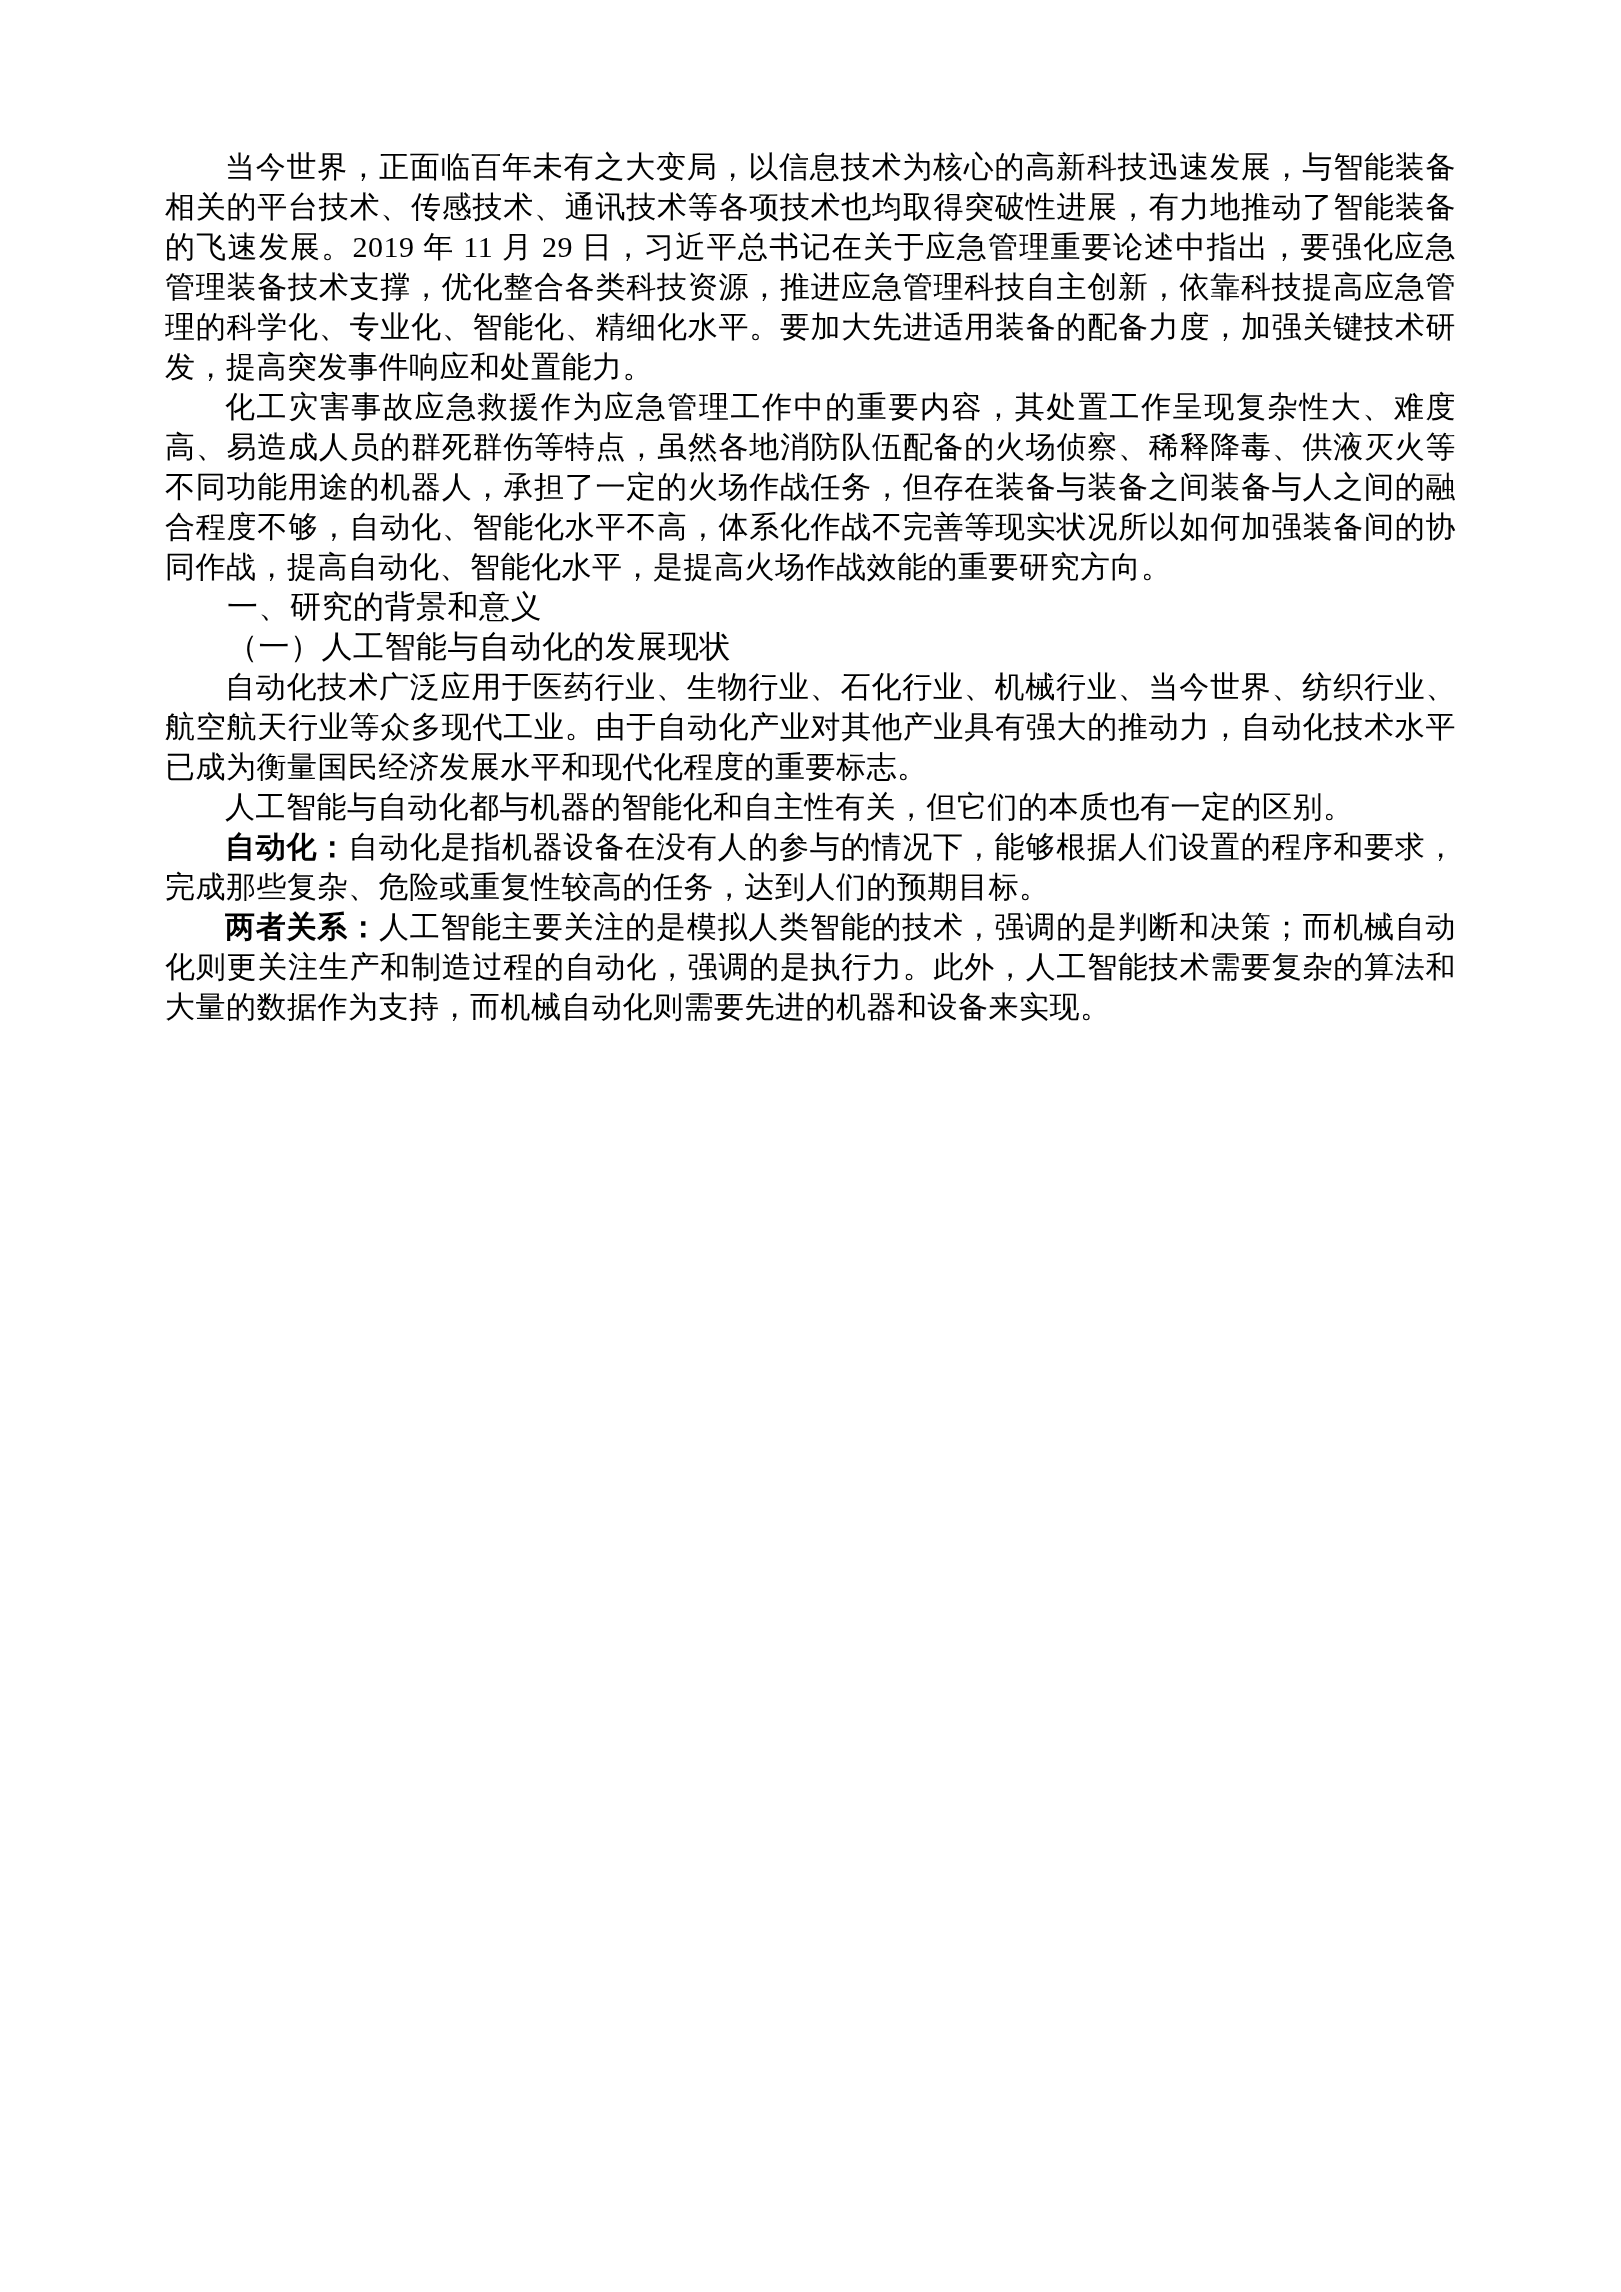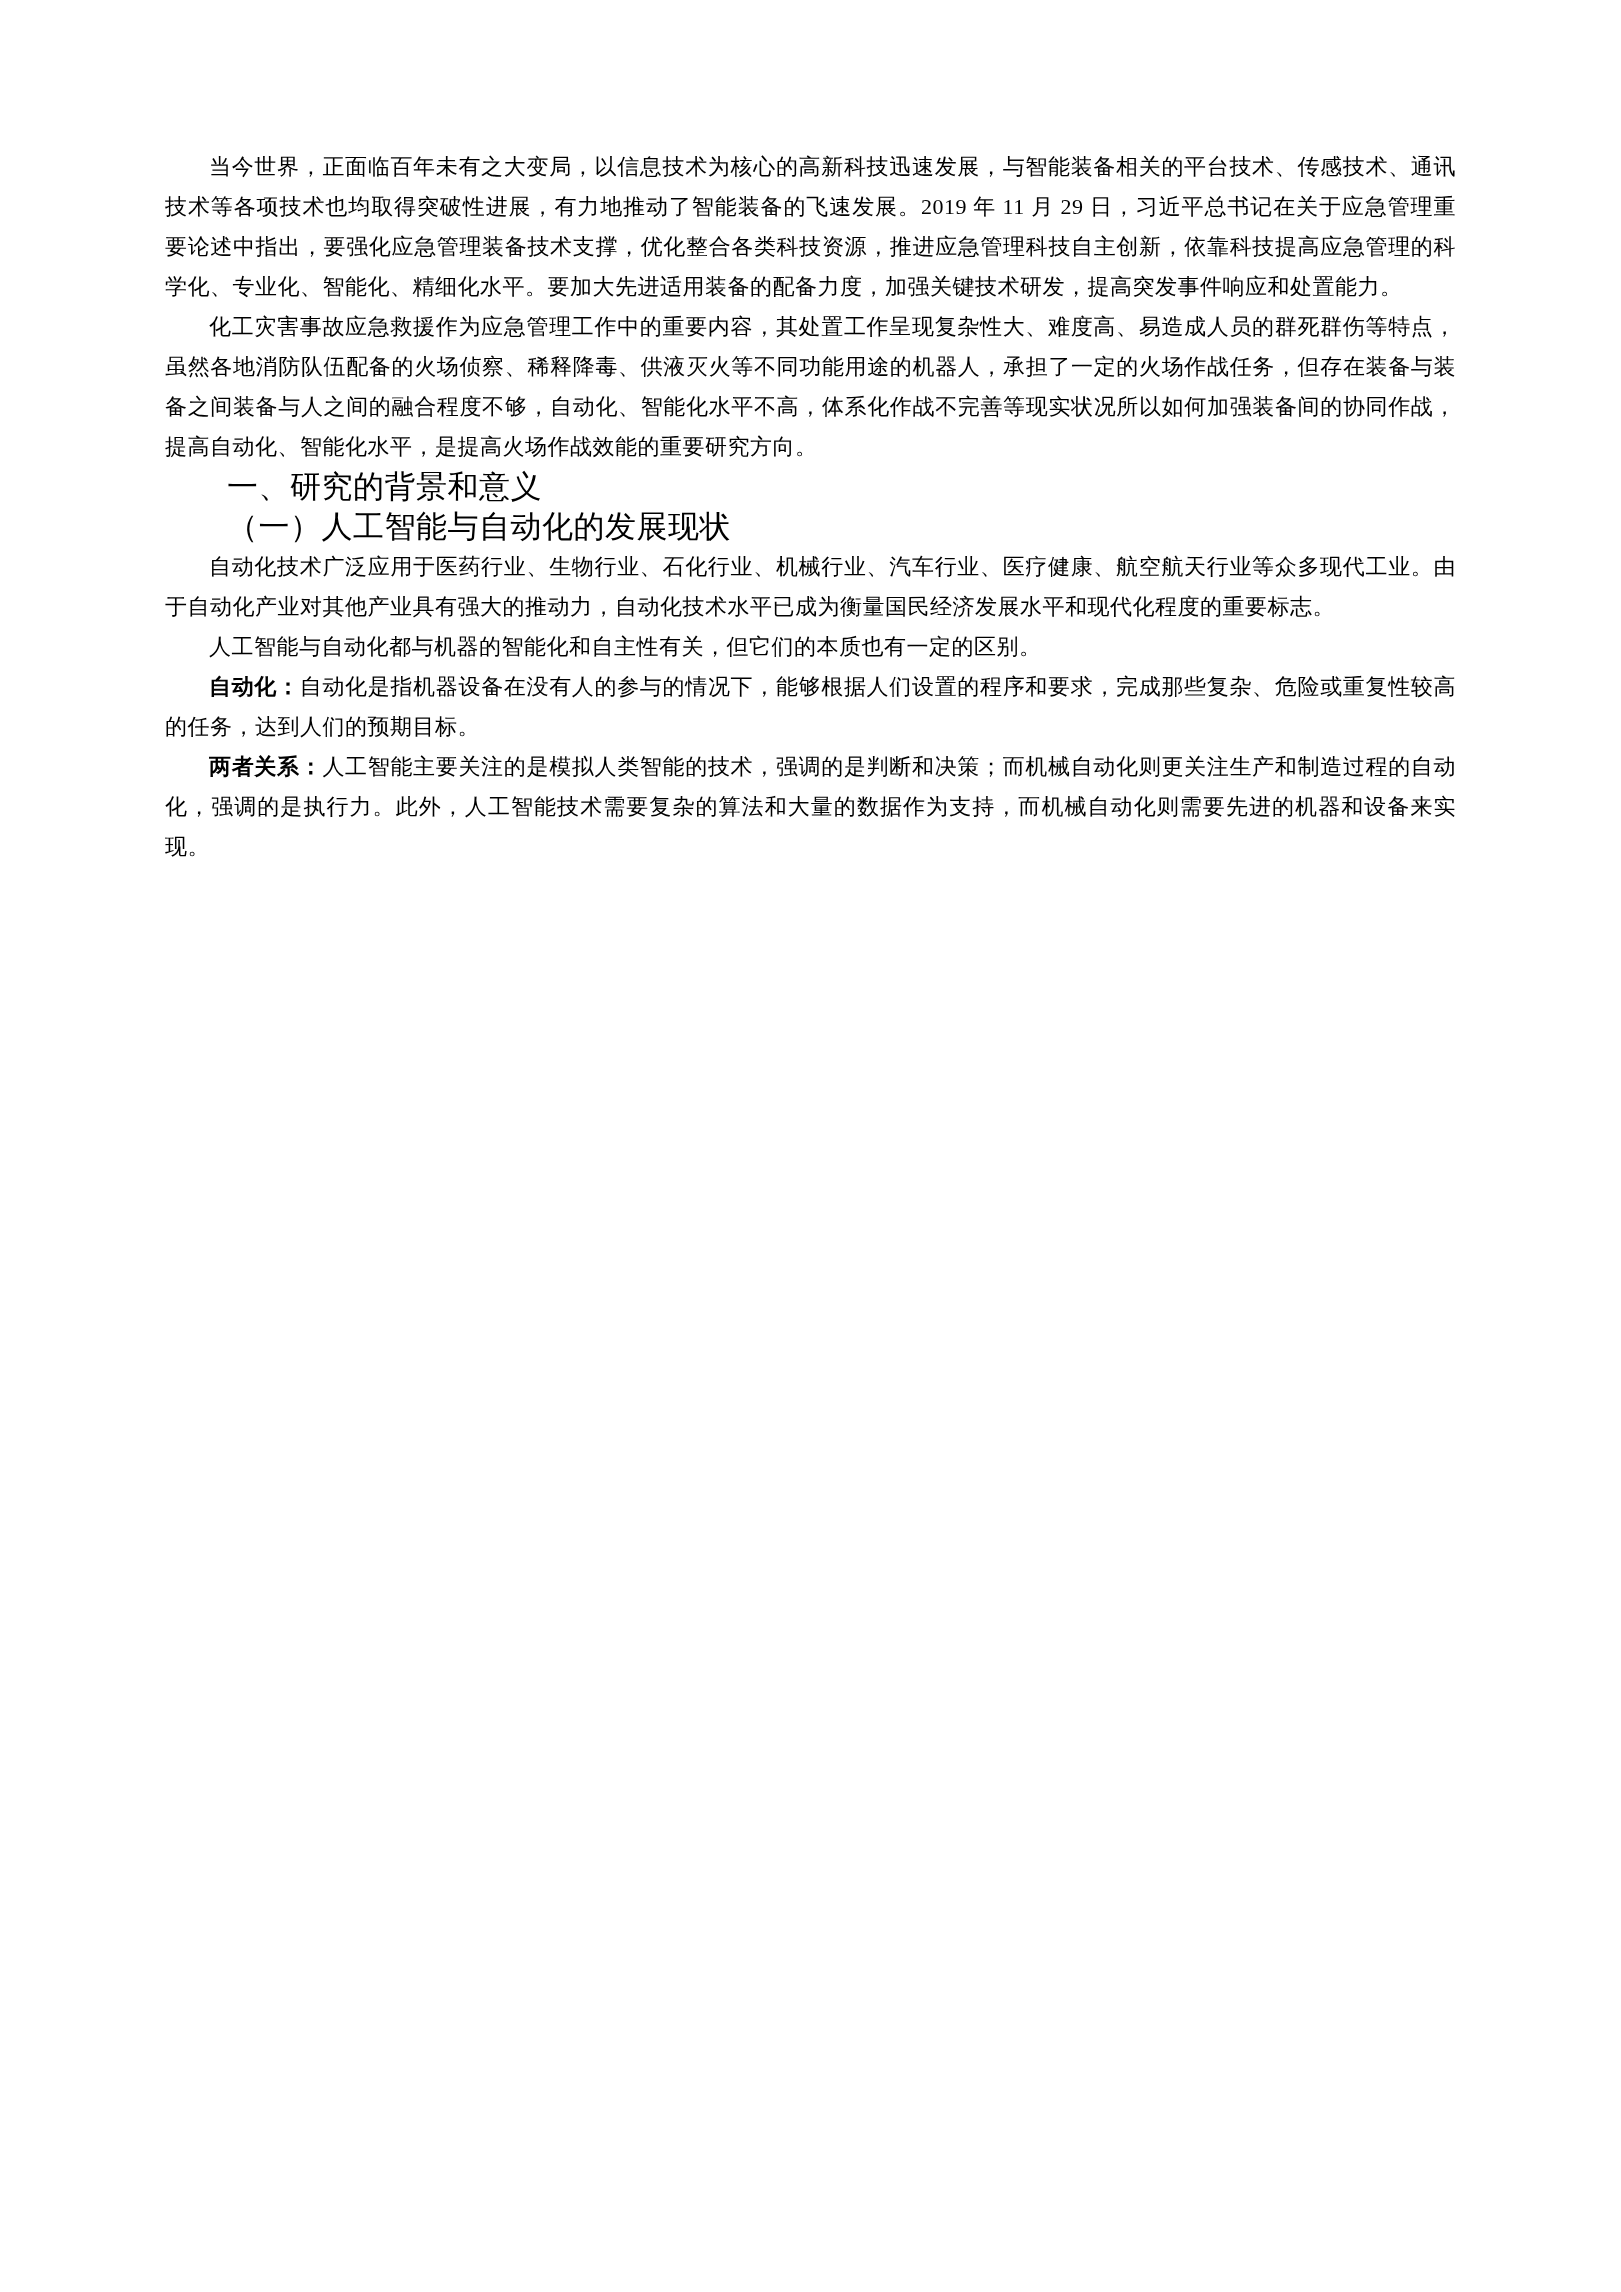--- a/index.html
+++ b/index.html
@@ -12,21 +12,21 @@
     width: 1621px;
     height: 2293px;
     background: #ffffff;
     box-sizing: border-box;
     padding: 147px 165px 0 165px;
     color: #000000;
     font-family: "Liberation Serif", "DejaVu Serif", serif;
   }
   .para {
     margin: 0;
-    font-size: 22px;
+    font-size: 30px;
     line-height: 40px;
     text-align: justify;
     text-indent: 2em;
     letter-spacing: 0.5px;
   }
   .heading1, .heading2 {
     margin: 0;
     font-size: 31px;
     line-height: 40px;
     font-weight: normal;
@@ -47,21 +47,21 @@
   <p class="para">当今世界，正面临百年未有之大变局，以信息技术为核心的高新科技迅速发展，与智能装备相关的平台技术、传感技术、通讯技术等各项技术也均取得突破性进展，有力地推动了智能装备的飞速发展。2019 年 11 月 29 日，习近平总书记在关于应急管理重要论述中指出，要强化应急管理装备技术支撑，优化整合各类科技资源，推进应急管理科技自主创新，依靠科技提高应急管理的科学化、专业化、智能化、精细化水平。要加大先进适用装备的配备力度，加强关键技术研发，提高突发事件响应和处置能力。</p>
 
   <p class="para">化工灾害事故应急救援作为应急管理工作中的重要内容，其处置工作呈现复杂性大、难度高、易造成人员的群死群伤等特点，虽然各地消防队伍配备的火场侦察、稀释降毒、供液灭火等不同功能用途的机器人，承担了一定的火场作战任务，但存在装备与装备之间装备与人之间的融合程度不够，自动化、智能化水平不高，体系化作战不完善等现实状况所以如何加强装备间的协同作战，提高自动化、智能化水平，是提高火场作战效能的重要研究方向。</p>
 
   <p class="heading1">一、研究的背景和意义</p>
 
   <p class="heading2">（一）人工智能与自动化的发展现状</p>
 
 
 
-  <p class="para">自动化技术广泛应用于医药行业、生物行业、石化行业、机械行业、汽车行业、医疗健康、航空航天行业等众多现代工业。由于自动化产业对其他产业具有强大的推动力，自动化技术水平已成为衡量国民经济发展水平和现代化程度的重要标志。</p>
+  <p class="para">自动化技术广泛应用于医药行业、生物行业、石化行业、机械行业、当今世界、纺织行业、航空航天行业等众多现代工业。由于自动化产业对其他产业具有强大的推动力，自动化技术水平已成为衡量国民经济发展水平和现代化程度的重要标志。</p>
 
   <p class="para">人工智能与自动化都与机器的智能化和自主性有关，但它们的本质也有一定的区别。</p>
 
 
   <p class="para"><span class="term-lead">自动化：</span><span>自动化是指机器设备在没有人的参与的情况下，能够根据人们设置的程序和要求，完成那些复杂、危险或重复性较高的任务，达到人们的预期目标。</span></p>
 
   <p class="para"><span class="term-lead">两者关系：</span><span>人工智能主要关注的是模拟人类智能的技术，强调的是判断和决策；而机械自动化则更关注生产和制造过程的自动化，强调的是执行力。此外，人工智能技术需要复杂的算法和大量的数据作为支持，而机械自动化则需要先进的机器和设备来实现。</span></p>
 
 </div>
 

